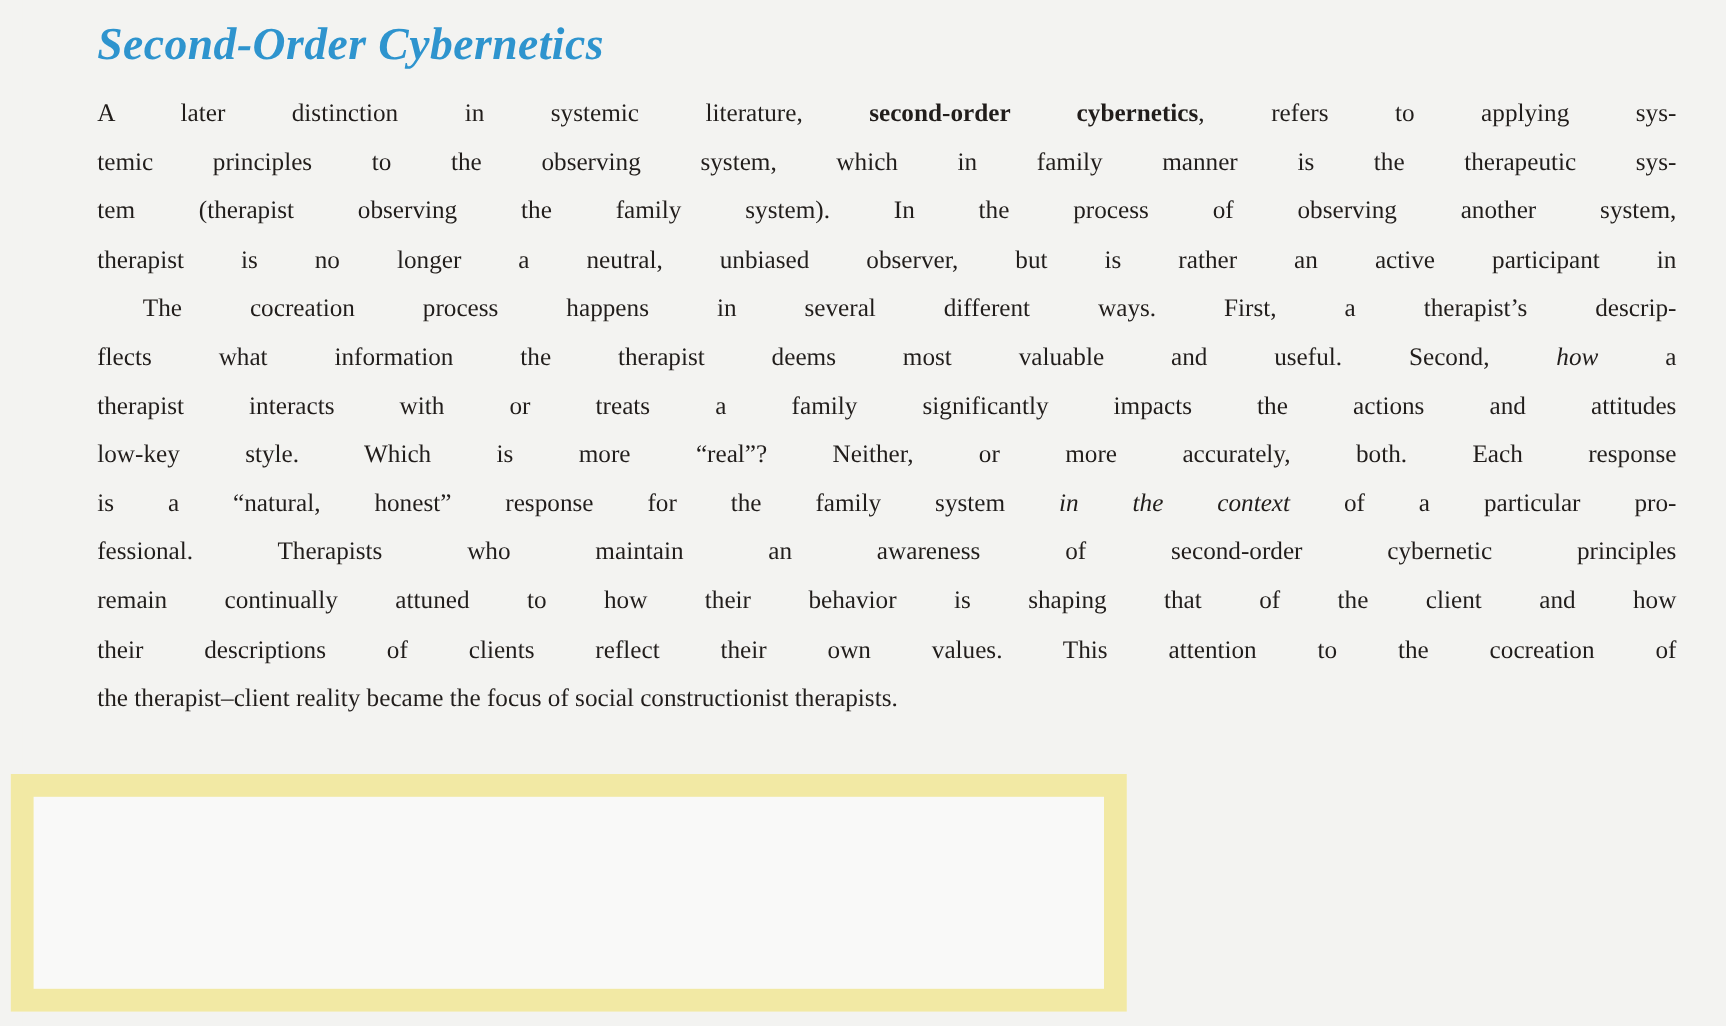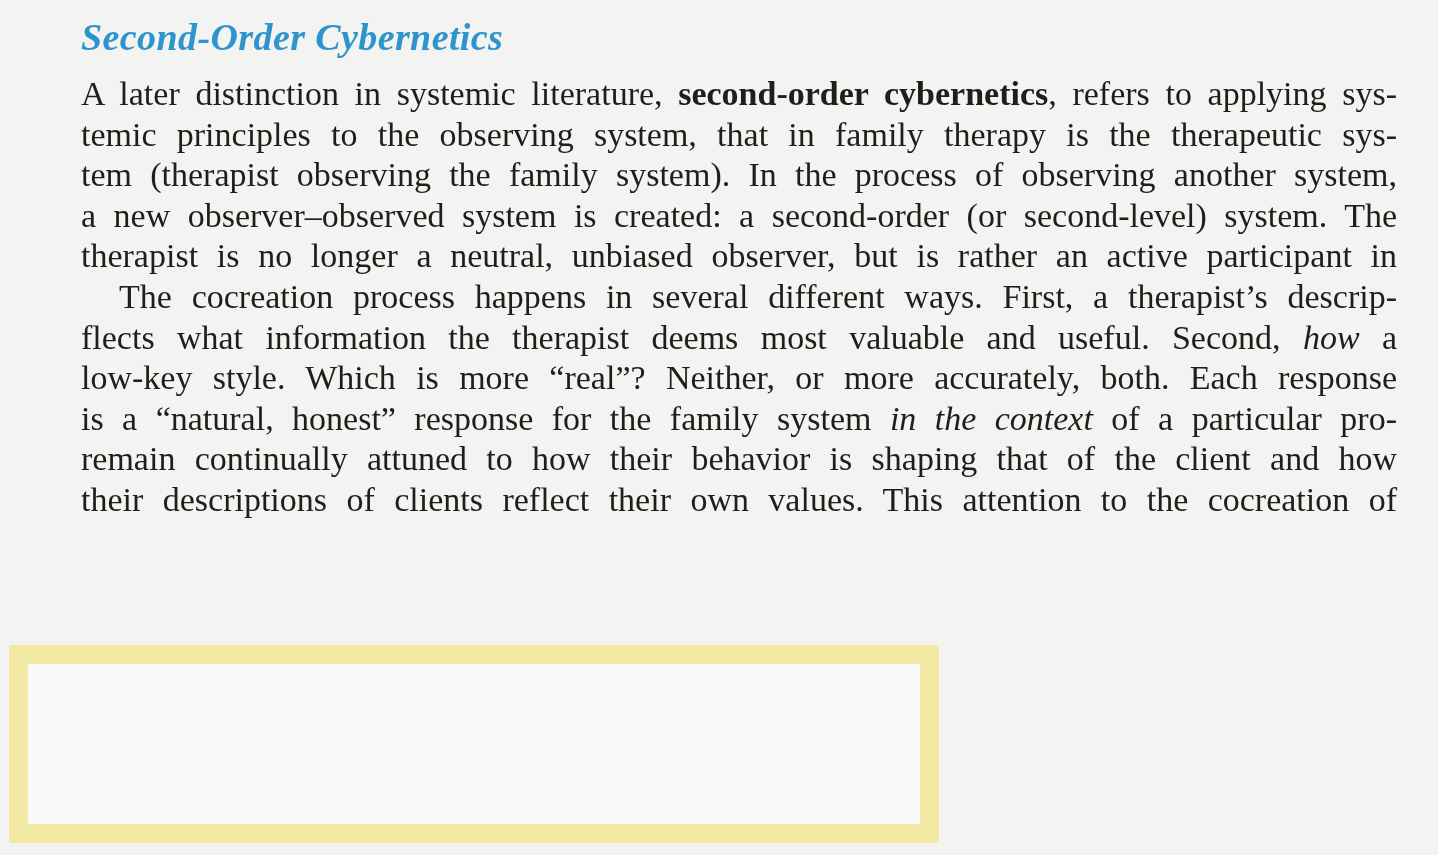--- a/index.html
+++ b/index.html
@@ -42,21 +42,21 @@
   h1.section-heading {
     margin: 0 0 16px 0;
     font-size: 38px;
     line-height: 42px;
     font-style: italic;
     font-weight: 700;
     letter-spacing: 0.4px;
     color: var(--head, #2e94ce);
   }
   .body-text {
-    font-size: 34px;
+    font-size: 21px;
     line-height: 40.6px;
     color: var(--fg, #211d1b);
   }
   .line {
     text-align: justify;
     text-align-last: justify;
     white-space: normal;
   }
   .line.last {
     text-align-last: left;
@@ -69,25 +69,27 @@
 </style>
 </head>
 <body>
 
 <div class="page">
   <div class="highlight-frame"></div>
   <div class="content">
     <h1 class="section-heading">Second-Order Cybernetics</h1>
     <div class="body-text">
         <div class="line"><span>A later distinction in systemic literature, </span><span class="bold">second-order cybernetics</span><span>, refers to applying sys-</span></div>
-        <div class="line"><span>temic principles to the observing system, that in family therapy is the therapeutic sys-</span></div>
+        <div class="line"><span>temic principles to the observing system, which in family manner is the therapeutic sys-</span></div>
         <div class="line"><span>tem (therapist observing the family system). In the process of observing another system,</span></div>
-        <div class="line"><span>a new observer–observed system is created: a second-order (or second-level) system. The</span></div>
         <div class="line"><span>therapist is no longer a neutral, unbiased observer, but is rather an active participant in</span></div>
         <div class="line indent"><span>The cocreation process happens in several different ways. First, a therapist’s descrip-</span></div>
         <div class="line"><span>flects what information the therapist deems most valuable and useful. Second, </span><span class="italic">how</span><span> a</span></div>
+        <div class="line"><span>therapist interacts with or treats a family significantly impacts the actions and attitudes</span></div>
         <div class="line"><span>low-key style. Which is more “real”? Neither, or more accurately, both. Each response</span></div>
         <div class="line"><span>is a “natural, honest” response for the family system </span><span class="italic">in the context</span><span> of a particular pro-</span></div>
+        <div class="line"><span>fessional. Therapists who maintain an awareness of second-order cybernetic principles</span></div>
         <div class="line"><span>remain continually attuned to how their behavior is shaping that of the client and how</span></div>
         <div class="line"><span>their descriptions of clients reflect their own values. This attention to the cocreation of</span></div>
+        <div class="line last"><span>the therapist–client reality became the focus of social constructionist therapists.</span></div>
       </div>
   </div>
 </div>
 
 </body></html>

